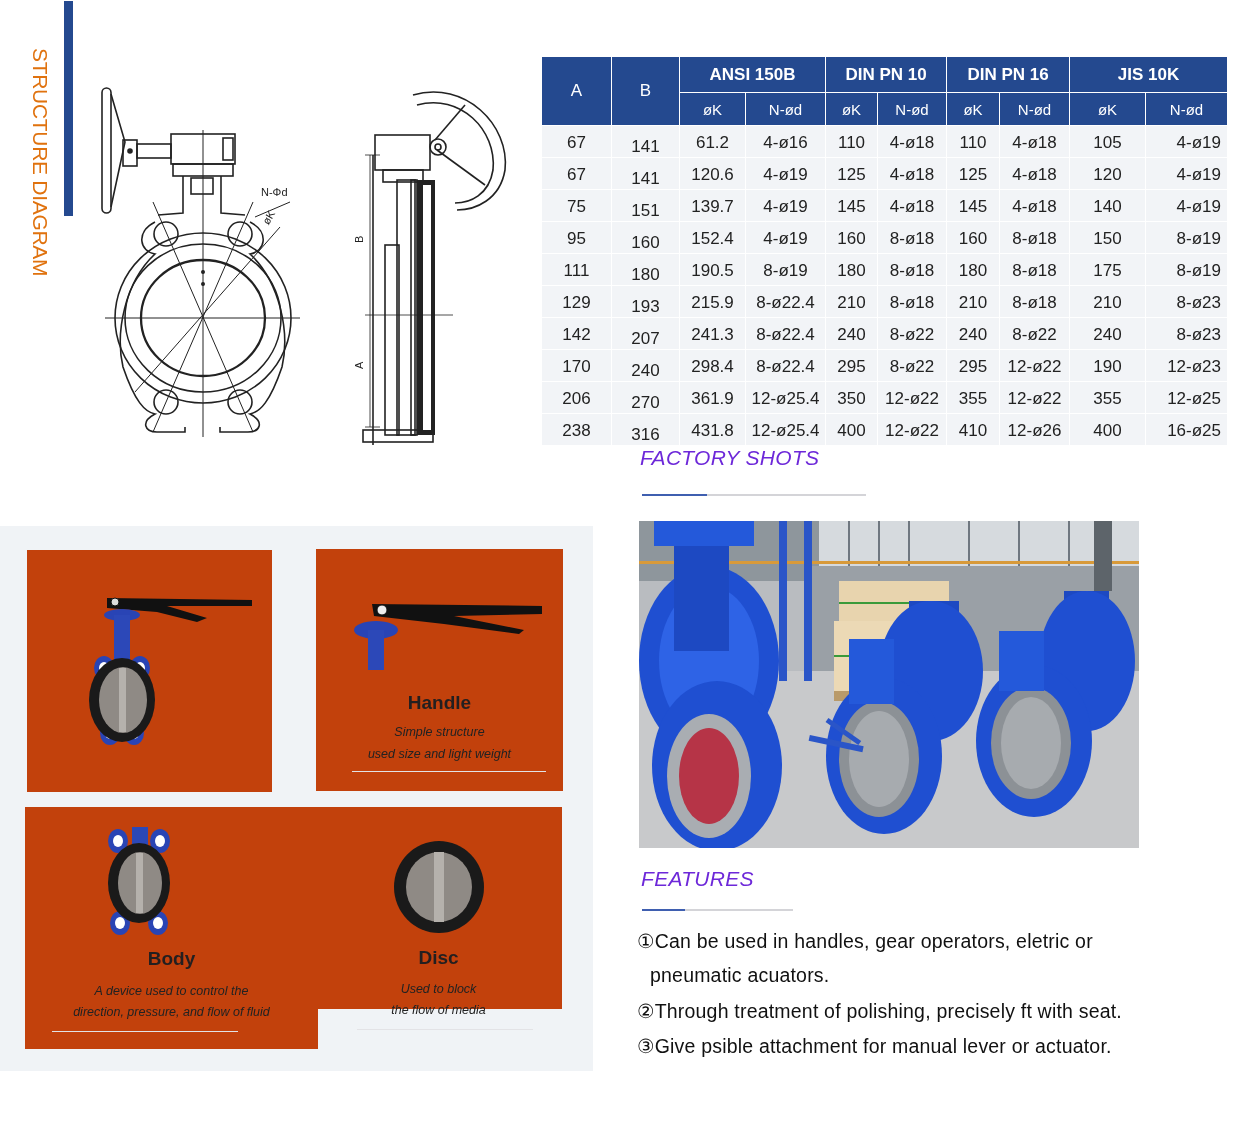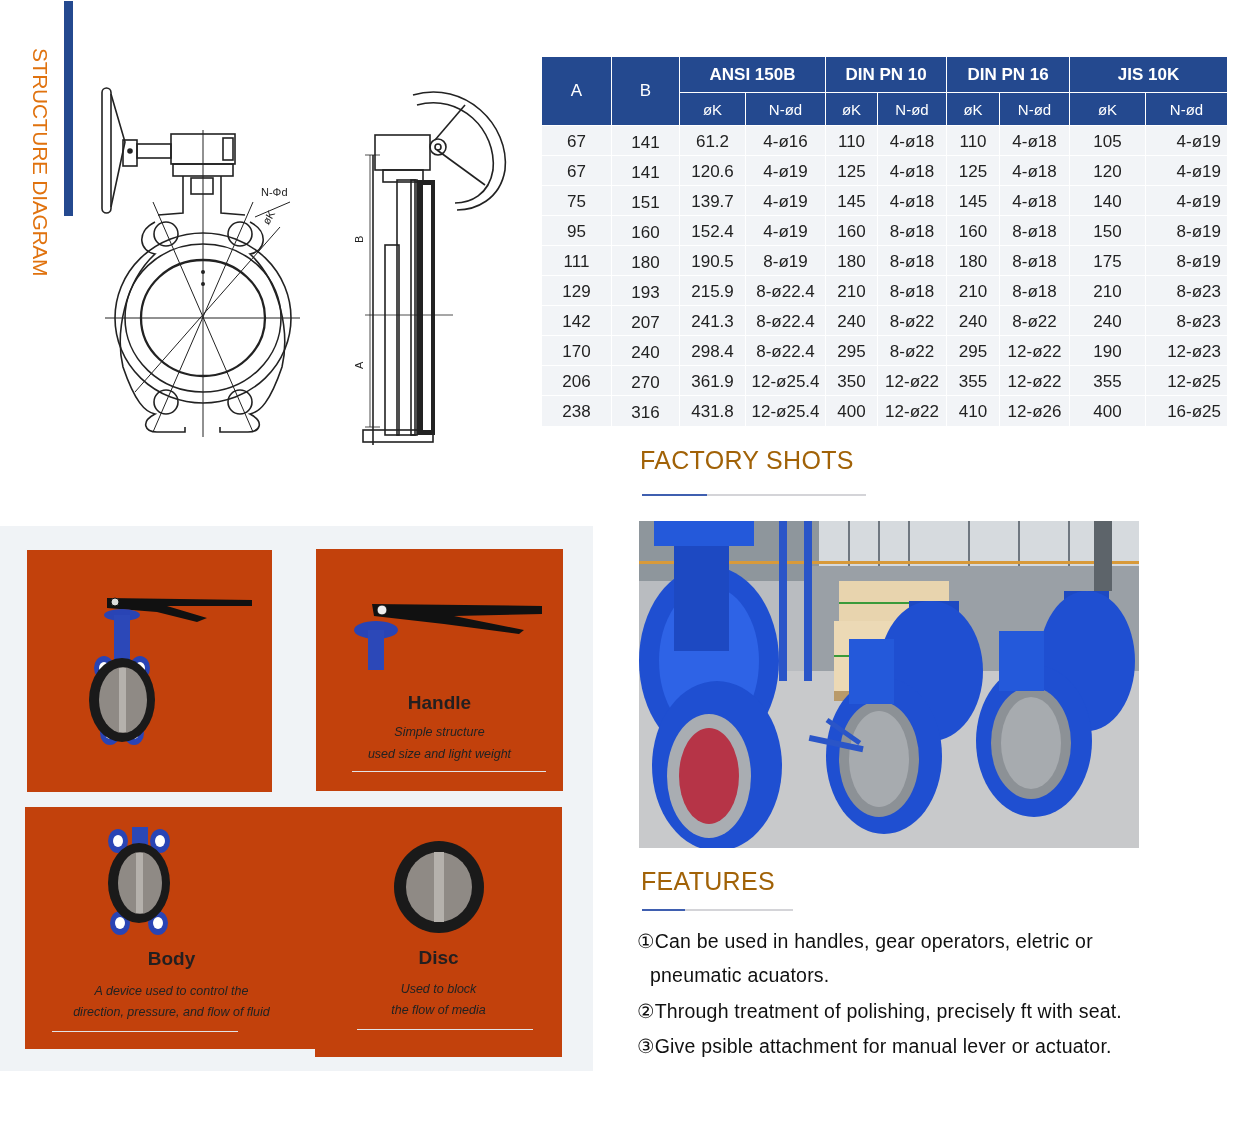--- a/index.html
+++ b/index.html
@@ -25,25 +25,25 @@
     .spec-table th {
       background: #24498f; color: #fff; font-weight: normal; border: 1px solid #ffffff; text-align: center;
     }
     .spec-table th.group { height: 36px; font-size: 17px; font-weight: bold; }
     .spec-table th.sub { height: 33px; font-size: 15px; }
     .spec-table th.ab { font-size: 17px; }
     .spec-table td {
       background: #f2f4f7; border-left: 1px solid #ffffff; border-right: 1px solid #ffffff; border-top: 1px solid #fff;
       height: 30px; text-align: center; color: #222; font-size: 17px; padding-top: 2px; white-space: nowrap;
     }
-    .spec-table td.colB { padding-top: 4px; }
+    .spec-table td.colB { padding-top: 11px; }
     .spec-table td.jisN { text-align: right; padding-right: 6px; }
 
     
-    .sec-title { position: absolute; font-size: 25px; color: #a16207; letter-spacing: 0.3px; }
+    .sec-title { position: absolute; font-size: 21px; color: #6d28d9; letter-spacing: 0.3px; font-style: italic; }
     .uline { position: absolute; height: 2px; background: #d4d4d8; }
     .uline .accent { position: absolute; left: 0; top: 0; height: 2px; background: #3f5fb0; }
 
     
     .photo { position: absolute; left: 639px; top: 521px; width: 500px; height: 327px; overflow: hidden; background: #c9ccd0; }
 
     
     .parts-bg { position: absolute; left: 0; top: 526px; width: 593px; height: 545px; background: #f0f3f6; }
     .card { position: absolute; background: #c2410c; }
     .card-title { position: absolute; width: 100%; text-align: center; font-size: 19px; font-weight: bold; color: #231f20; }
@@ -400,21 +400,21 @@
     <ellipse cx="39" cy="56" rx="31" ry="40" fill="#1a1a1a"></ellipse>
     <ellipse cx="40" cy="56" rx="22" ry="31" fill="#8f8a85"></ellipse>
     <rect x="36" y="26" width="7" height="60" fill="#b5b1ac"></rect>
   </svg>
   <div class="card-title" style="top:141px">Body</div>
   <div class="card-desc" style="top:174px">A device used to control the</div>
   <div class="card-desc" style="top:195px">direction, pressure, and flow of fluid</div>
   <div class="card-rule" style="left:27px;top:224px;width:186px"></div>
 </div>
 
-<div class="card" style="left:315px;top:807px;width:247px;height:250px">
+<div class="card" style="left:315px;top:807px;width:247px;height:202px">
   <svg style="position:absolute;left:77px;top:33px" width="95" height="95" viewBox="0 0 95 95">
     <ellipse cx="47" cy="47" rx="45" ry="46" fill="#1a1a1a"></ellipse>
     <ellipse cx="47" cy="47" rx="33" ry="35" fill="#8f8a85"></ellipse>
     <rect x="42" y="12" width="10" height="70" fill="#b5b1ac"></rect>
   </svg>
   <div class="card-title" style="top:140px">Disc</div>
   <div class="card-desc" style="top:172px">Used to block</div>
   <div class="card-desc" style="top:193px">the flow of media</div>
   <div class="card-rule" style="left:42px;top:222px;width:176px"></div>
 </div>

